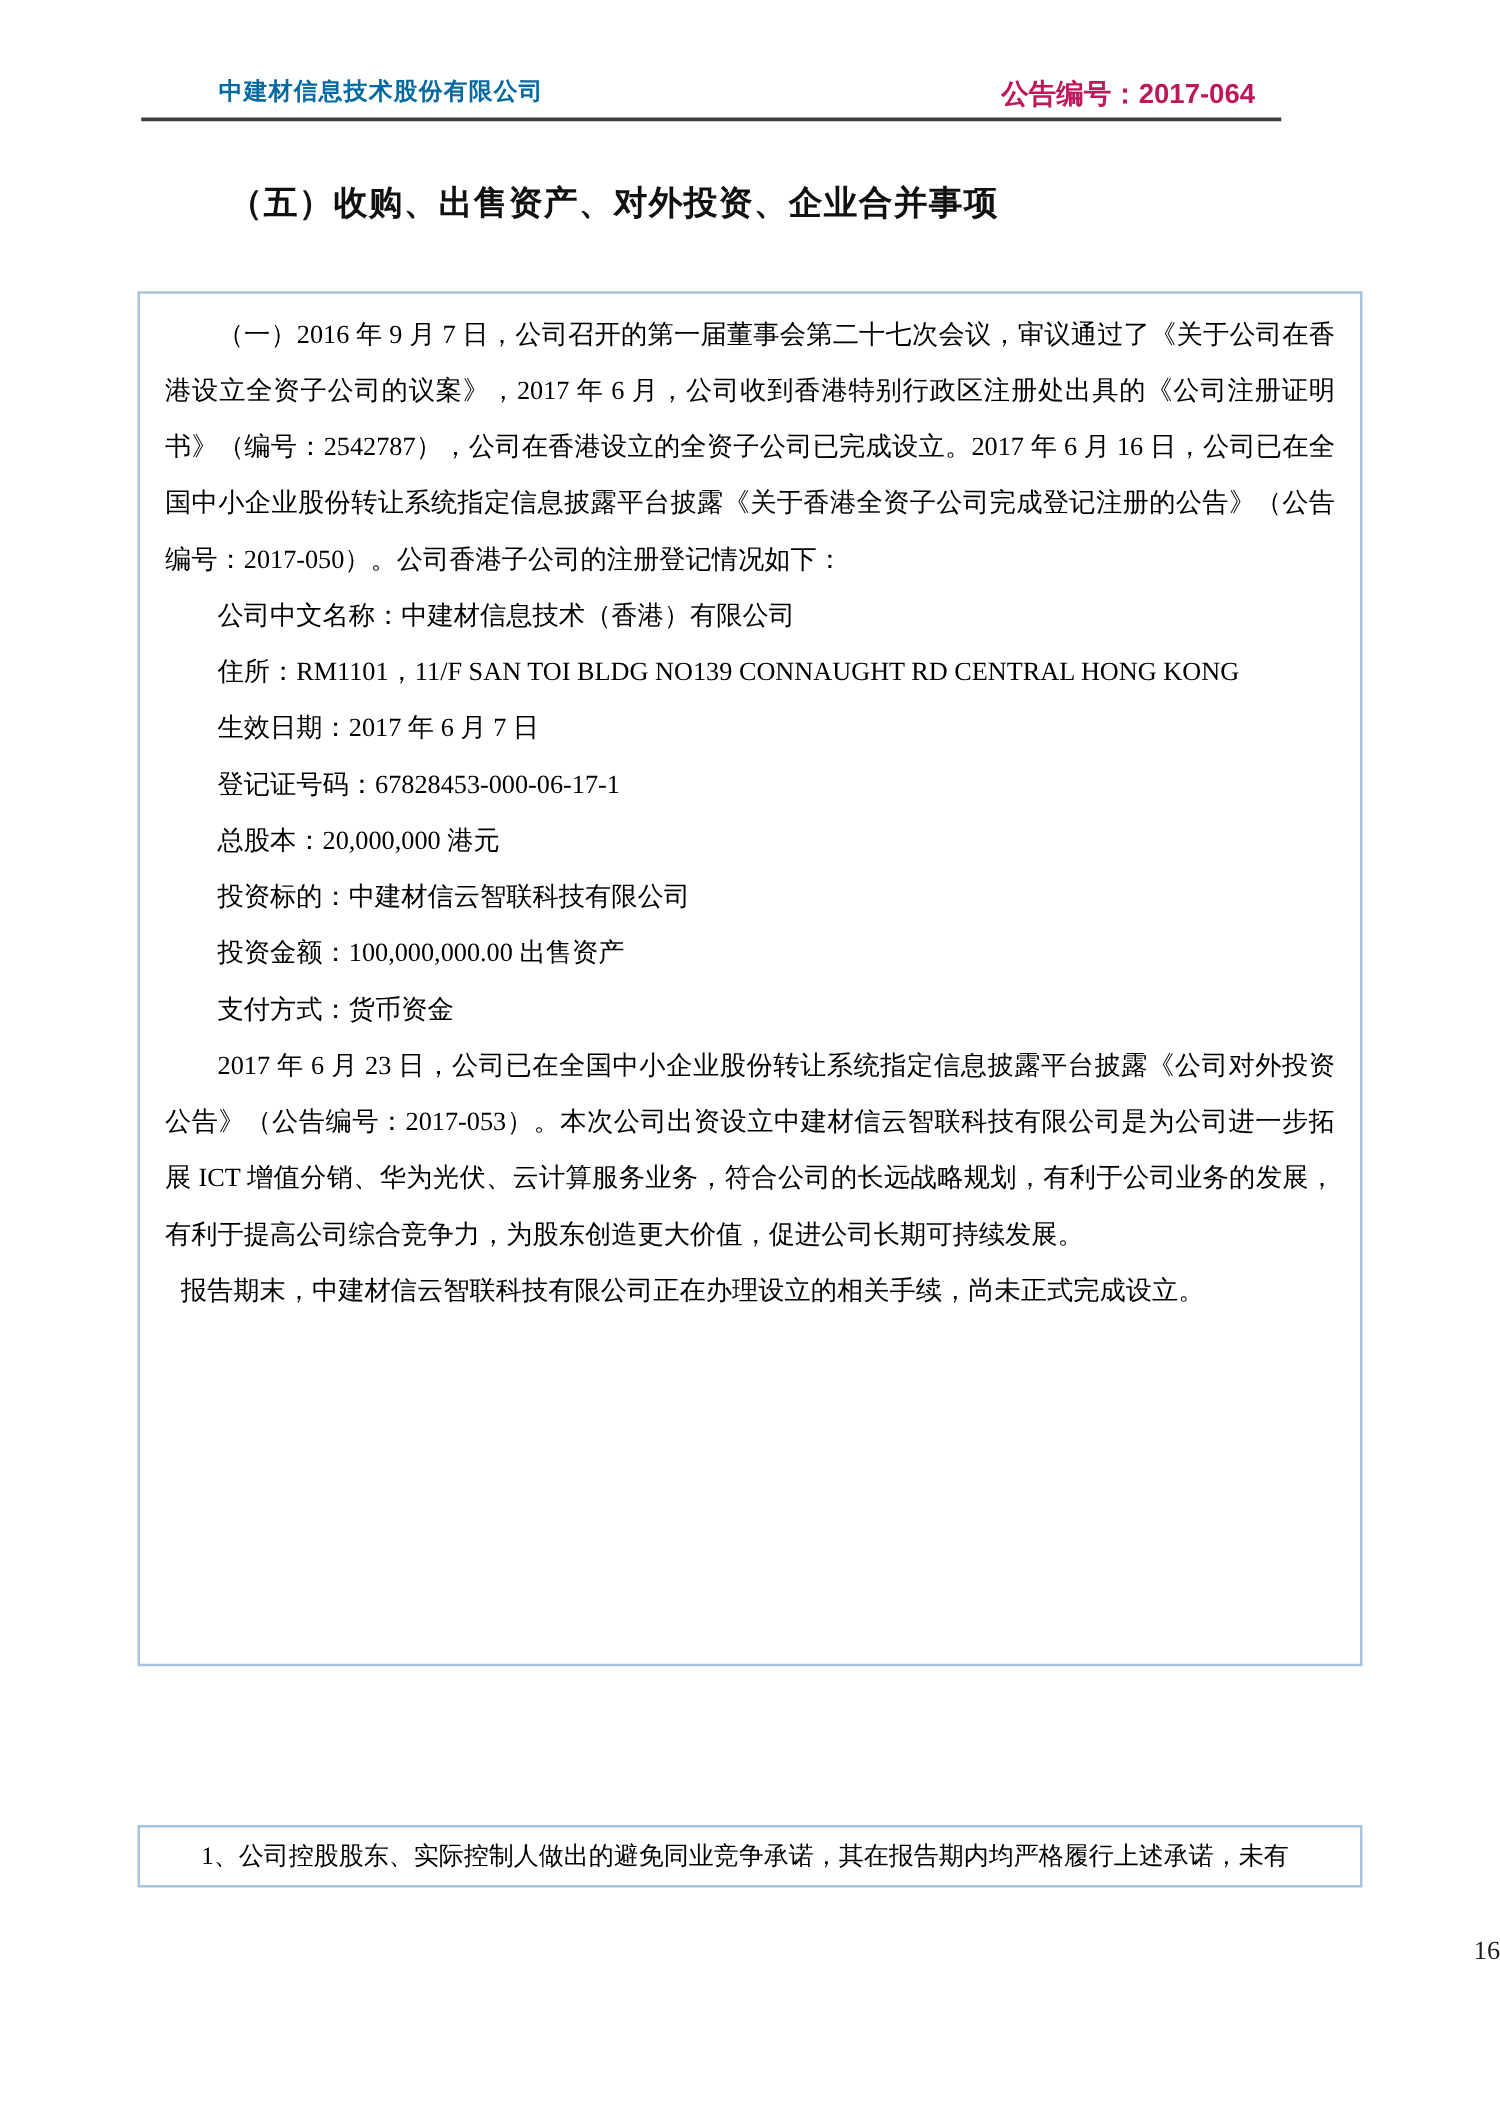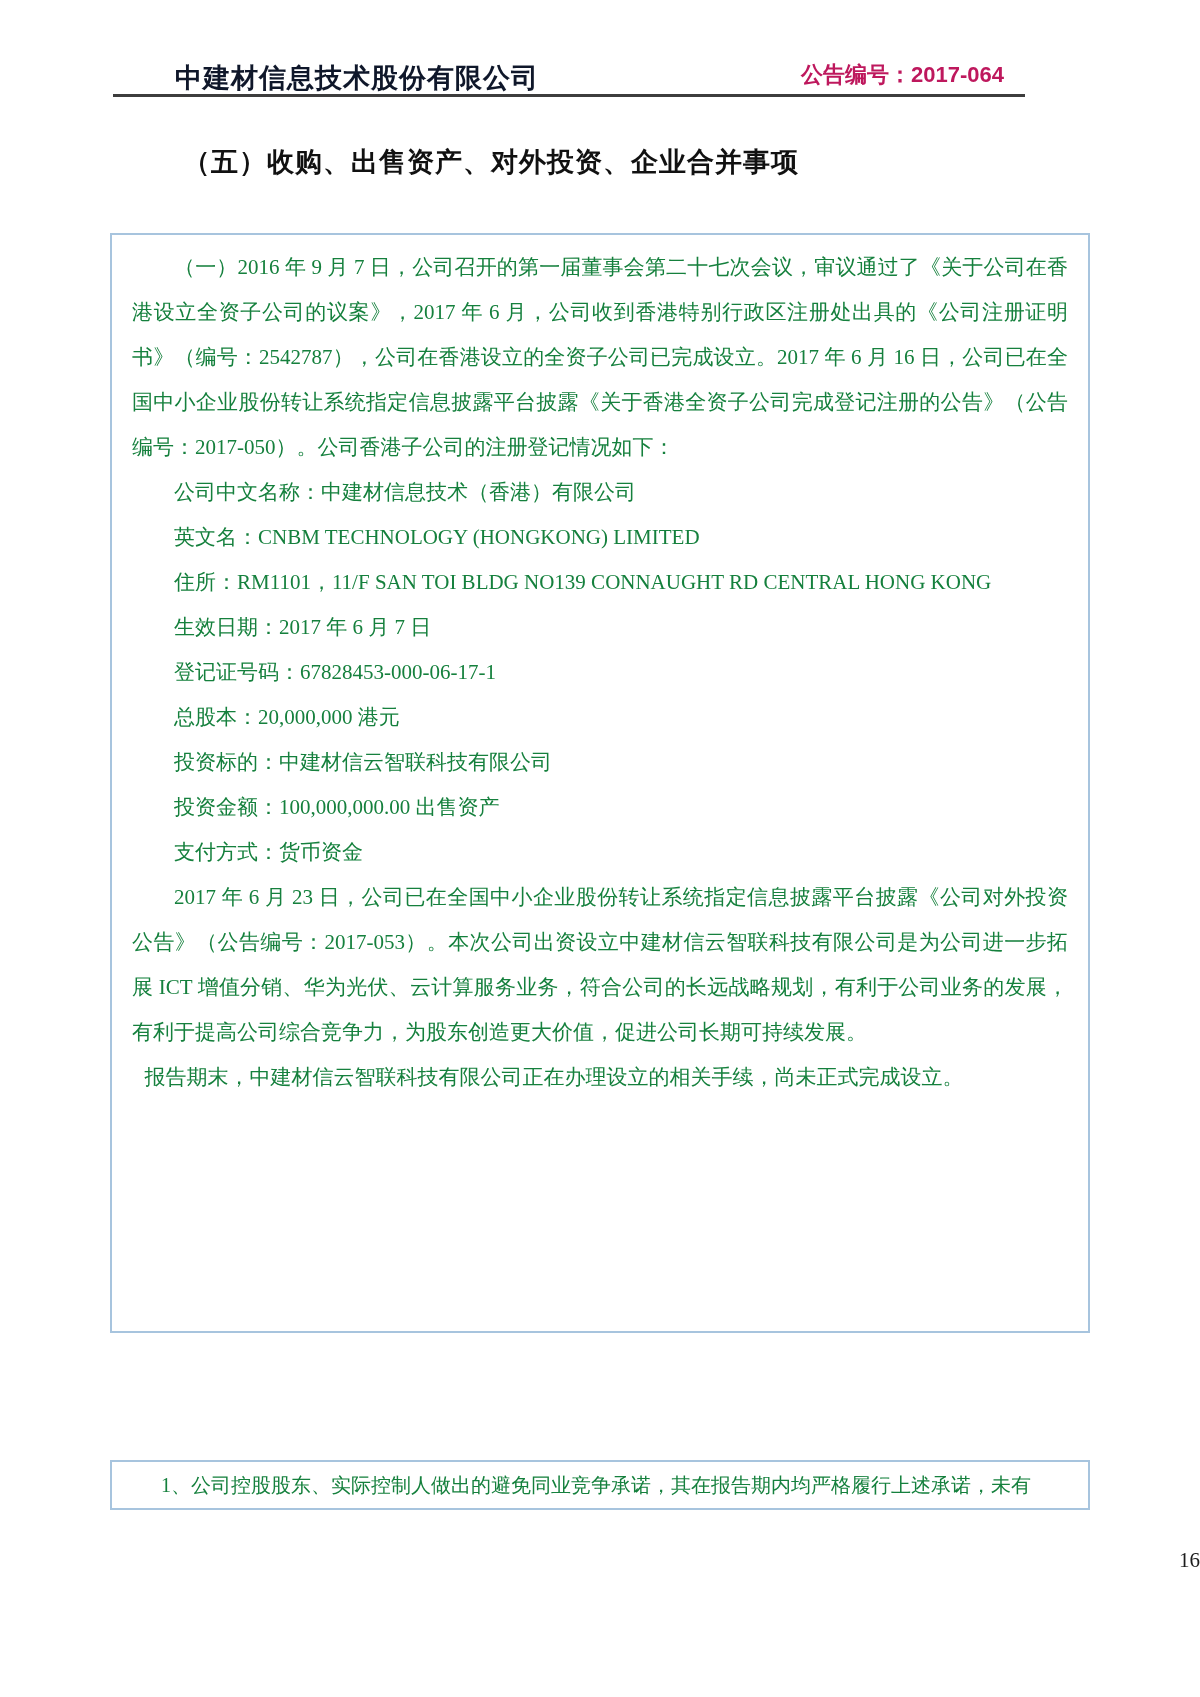--- a/index.html
+++ b/index.html
@@ -16,22 +16,22 @@
     font-family: "Liberation Serif", "DejaVu Serif", serif;
     color: #1c1c1c;
   }
   
   .header-company {
     position: absolute;
     left: 175px;
     top: 60px;
     font-family: "Liberation Sans", "DejaVu Sans", sans-serif;
     font-weight: bold;
-    font-size: 27px;
-    color: #0f172a;
+    font-size: 19px;
+    color: #0369a1;
     letter-spacing: 1px;
   }
   .header-notice {
     position: absolute;
     right: 196px;
     top: 60px;
     font-family: "Liberation Sans", "DejaVu Sans", sans-serif;
     font-weight: bold;
     font-size: 22px;
     color: #be185d;
@@ -61,21 +61,21 @@
     position: absolute;
     left: 110px;
     width: 980px;
     border: 2px solid #a7c4de;
     background: #ffffff;
     box-sizing: border-box;
     padding: 10px 20px;
     font-size: 21px;
     line-height: 45px;
     text-align: justify;
-    color: #15803d;
+    color: #000000;
   }
   .blue-box.box1 { top: 233px; min-height: 1100px; }
   .blue-box.box2 {
     top: 1460px;
     padding: 2px 9px;
     font-size: 20px;
     line-height: 42px;
   }
   .blue-box p { margin: 0; }
   .indent2 { text-indent: 2em; }
@@ -99,21 +99,20 @@
 
   <div class="header-company">中建材信息技术股份有限公司</div>
   <div class="header-notice">公告编号：2017-064</div>
   <div class="header-rule"></div>
 
   <div class="sec-title five">（五）收购、出售资产、对外投资、企业合并事项</div>
 
   <div class="blue-box box1">
     <p class="indent2">（一）2016 年 9 月 7 日，公司召开的第一届董事会第二十七次会议，审议通过了《关于公司在香港设立全资子公司的议案》，2017 年 6 月，公司收到香港特别行政区注册处出具的《公司注册证明书》（编号：2542787），公司在香港设立的全资子公司已完成设立。2017 年 6 月 16 日，公司已在全国中小企业股份转让系统指定信息披露平台披露《关于香港全资子公司完成登记注册的公告》（公告编号：2017-050）。公司香港子公司的注册登记情况如下：</p>
     <p class="indent2">公司中文名称：中建材信息技术（香港）有限公司</p>
-    <p class="indent2">英文名：CNBM TECHNOLOGY (HONGKONG) LIMITED</p>
     <p class="indent2">住所：RM1101，11/F SAN TOI BLDG NO139 CONNAUGHT RD CENTRAL HONG KONG</p>
     <p class="indent2">生效日期：2017 年 6 月 7 日</p>
     <p class="indent2">登记证号码：67828453-000-06-17-1</p>
     <p class="indent2">总股本：20,000,000 港元</p>
     <p class="indent2">投资标的：中建材信云智联科技有限公司</p>
     <p class="indent2">投资金额：100,000,000.00 出售资产</p>
     <p class="indent2">支付方式：货币资金</p>
     <p class="indent2">2017 年 6 月 23 日，公司已在全国中小企业股份转让系统指定信息披露平台披露《公司对外投资公告》（公告编号：2017-053）。本次公司出资设立中建材信云智联科技有限公司是为公司进一步拓展 ICT 增值分销、华为光伏、云计算服务业务，符合公司的长远战略规划，有利于公司业务的发展，有利于提高公司综合竞争力，为股东创造更大价值，促进公司长期可持续发展。</p>
     <p class="indent1">报告期末，中建材信云智联科技有限公司正在办理设立的相关手续，尚未正式完成设立。</p>
   </div>

